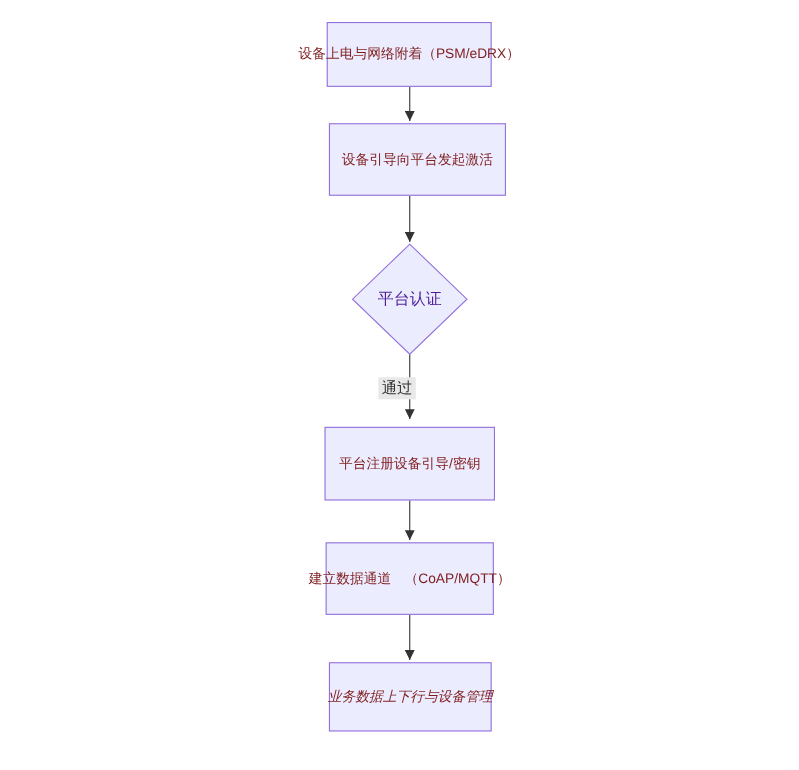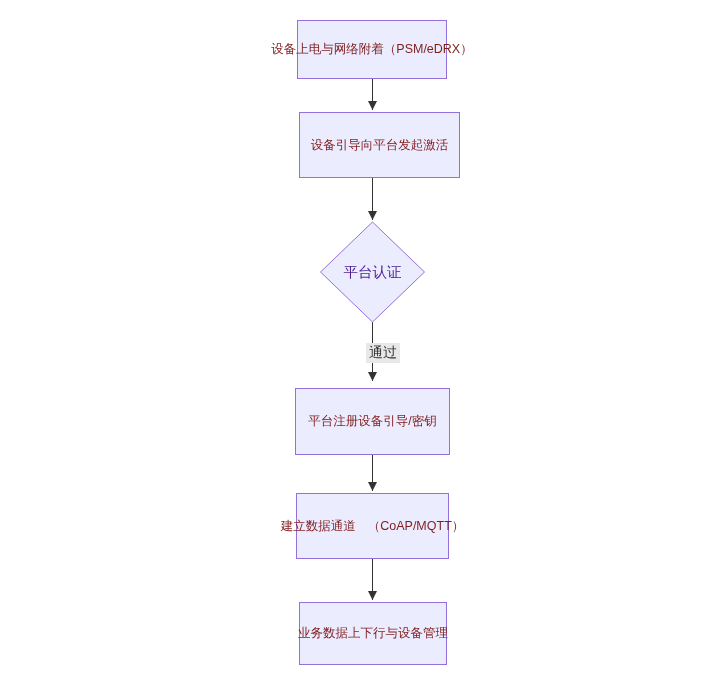--- a/index.html
+++ b/index.html
@@ -49,30 +49,30 @@
     <div class="line">（PSM/eDRX）</div>
   </div>
 
   <div class="node" style="left:299px;top:112px;width:161px;height:66px;">
     <div class="line">设备引导</div>
     <div class="line">向平台发起激活</div>
   </div>
 
   <div class="diamond-label" style="left:372.5px;top:272px;">平台认证</div>
 
-  <div class="edge-label" style="left:383px;top:353px;">通过</div>
+  <div class="edge-label" style="left:361px;top:353px;">通过</div>
 
   <div class="node" style="left:295px;top:388px;width:155px;height:67px;">
     <div class="line">平台注册</div>
     <div class="line">设备引导/密钥</div>
   </div>
 
   <div class="node" style="left:296px;top:493px;width:153px;height:66px;gap:12px;">
     <div class="line">建立数据通道</div>
     <div class="line">（CoAP/MQTT）</div>
   </div>
 
-  <div class="node" style="left:299px;top:602px;width:148px;height:63px;">
+  <div class="node" style="left:299px;top:602px;width:148px;height:63px;font-style:italic;">
     <div class="line">业务数据上下行</div>
     <div class="line">与设备管理</div>
   </div>
 
 </div>
 
 </body></html>

